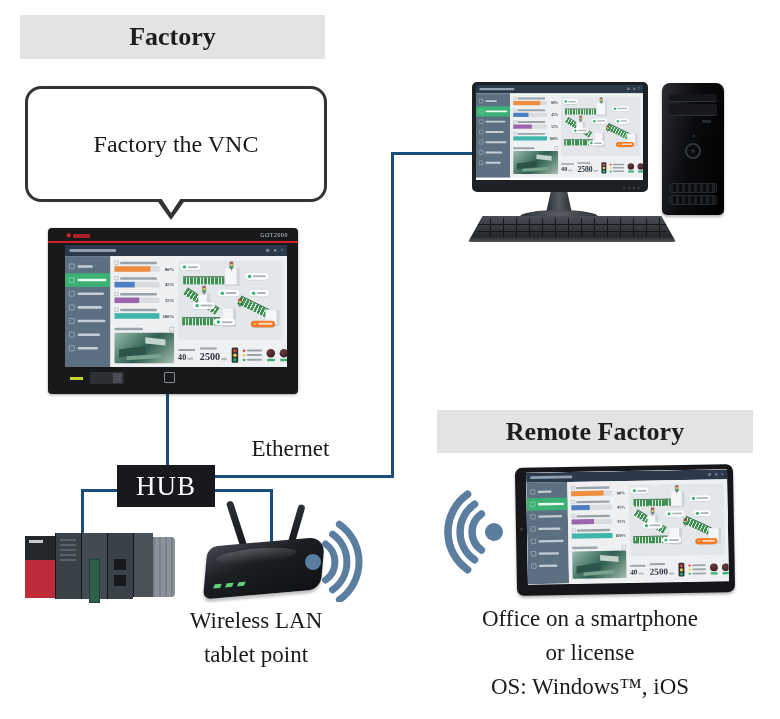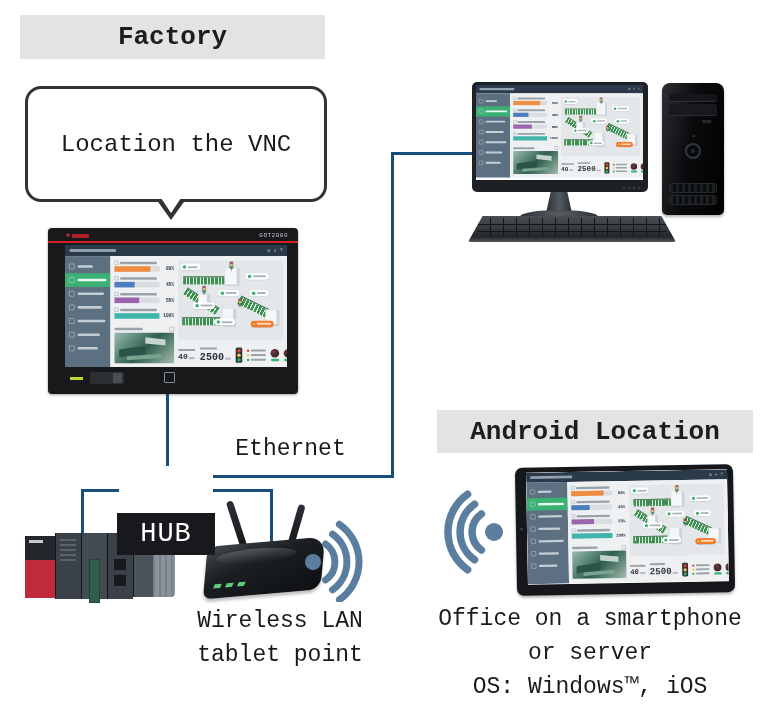--- a/index.html
+++ b/index.html
@@ -1,17 +1,17 @@
 <!DOCTYPE html>
 <html><head>
 <meta charset="utf-8">
 <style>
   html,body{margin:0;padding:0;background:#fff;}
   .stage{position:relative;width:780px;height:719px;background:#fff;overflow:hidden;
-         font-family:Liberation Mono, monospace;color:#1a1a1a;}
+         font-family:Liberation Serif, serif;color:#1a1a1a;}
 
   
   .sec-header{position:absolute;background:#e3e3e3;display:flex;align-items:center;justify-content:center;
               font-size:26px;font-weight:bold;color:#1d1d1d;}
   .hdr-factory{left:20px;top:15px;width:305px;height:44px;}
   .hdr-office{left:438px;top:17px;width:315px;height:43px;}
   .hdr-remote{left:437px;top:410px;width:316px;height:43px;}
 
   
   .bubble{position:absolute;left:25px;top:86px;width:296px;height:110px;background:#fff;
@@ -21,29 +21,29 @@
   .bubble::before{content:"";position:absolute;bottom:-21px;left:128px;width:0;height:0;
           border-left:15px solid transparent;border-right:15px solid transparent;border-top:21px solid #333;}
   .bubble::after{content:"";position:absolute;bottom:-14px;left:133px;width:0;height:0;
           border-left:10px solid transparent;border-right:10px solid transparent;border-top:15px solid #fff;}
 
   
   .line{position:absolute;background:#174e7c;z-index:1;}
 
   
   .hub{position:absolute;left:117px;top:465px;width:98px;height:42px;background:#17191c;z-index:3;
-       display:flex;align-items:center;justify-content:center;color:#fff;font-size:27px;letter-spacing:1px;margin-top:48px;}
+       display:flex;align-items:center;justify-content:center;color:#fff;font-size:27px;letter-spacing:1px;}
 
   .eth-label{position:absolute;left:233px;top:436px;width:115px;text-align:center;font-size:23px;z-index:2;}
 
   
   .caption{position:absolute;text-align:center;font-size:23px;line-height:34px;color:#1a1a1a;z-index:2;}
   .cap-office{left:437px;top:255px;width:316px;}
   .cap-remote{left:410px;top:602px;width:360px;}
-  .cap-wlan{left:164px;top:604px;width:232px;}
+  .cap-wlan{left:140px;top:604px;width:232px;}
   .caption sup{font-size:13px;}
 
   
   .hmi{position:absolute;left:48px;top:228px;width:250px;height:166px;background:#17191b;
        border-radius:4px;z-index:2;box-shadow:0 1px 3px rgba(0,0,0,.35);}
   .hmi-logo{position:absolute;left:18px;top:4px;display:flex;align-items:center;gap:2px;}
   .hmi-diamond{color:#d22027;font-size:7px;line-height:7px;}
   .hmi-logo-ph{width:17px;height:4px;background:#b02028;border-radius:1px;}
   .hmi-brand{position:absolute;right:10px;top:4px;font-size:6px;color:#c9ccd0;letter-spacing:.5px;}
   .hmi-stripe{position:absolute;left:0;top:13px;width:100%;height:2px;background:#d22027;}
@@ -211,25 +211,25 @@
 </style>
 </head>
 <body>
 
 <div class="stage">
 
   <div class="sec-header hdr-factory">
       <span>Factory</span>
     </div>
   <div class="sec-header hdr-remote">
-      <span>Android Location</span>
+      <span>Remote Factory</span>
     </div>
 
   <div class="bubble">
-    <span>Location the VNC</span>
+    <span>Factory the VNC</span>
   </div>
 
   <div class="line" style="left:166px;top:390px;width:3px;height:76px"></div>
   <div class="line" style="left:213px;top:475px;width:181px;height:3px"></div>
   <div class="line" style="left:391px;top:152px;width:3px;height:326px"></div>
   <div class="line" style="left:391px;top:152px;width:83px;height:3px"></div>
   <div class="line" style="left:213px;top:489px;width:60px;height:3px"></div>
   <div class="line" style="left:270px;top:489px;width:3px;height:76px"></div>
   <div class="line" style="left:81px;top:489px;width:38px;height:3px"></div>
   <div class="line" style="left:81px;top:489px;width:3px;height:57px"></div>
@@ -877,17 +877,17 @@
                 <div class="knob"></div>
                 <div class="knob-tag"></div>
               </div>
       </div>
     </div>
   </div>
 </div>
   </div>
   <div class="caption cap-remote">
     <div>Office on a smartphone</div>
-    <div>or server</div>
+    <div>or license</div>
     <div>OS: Windows™, iOS</div>
   </div>
 
 </div>
 
 </body></html>

